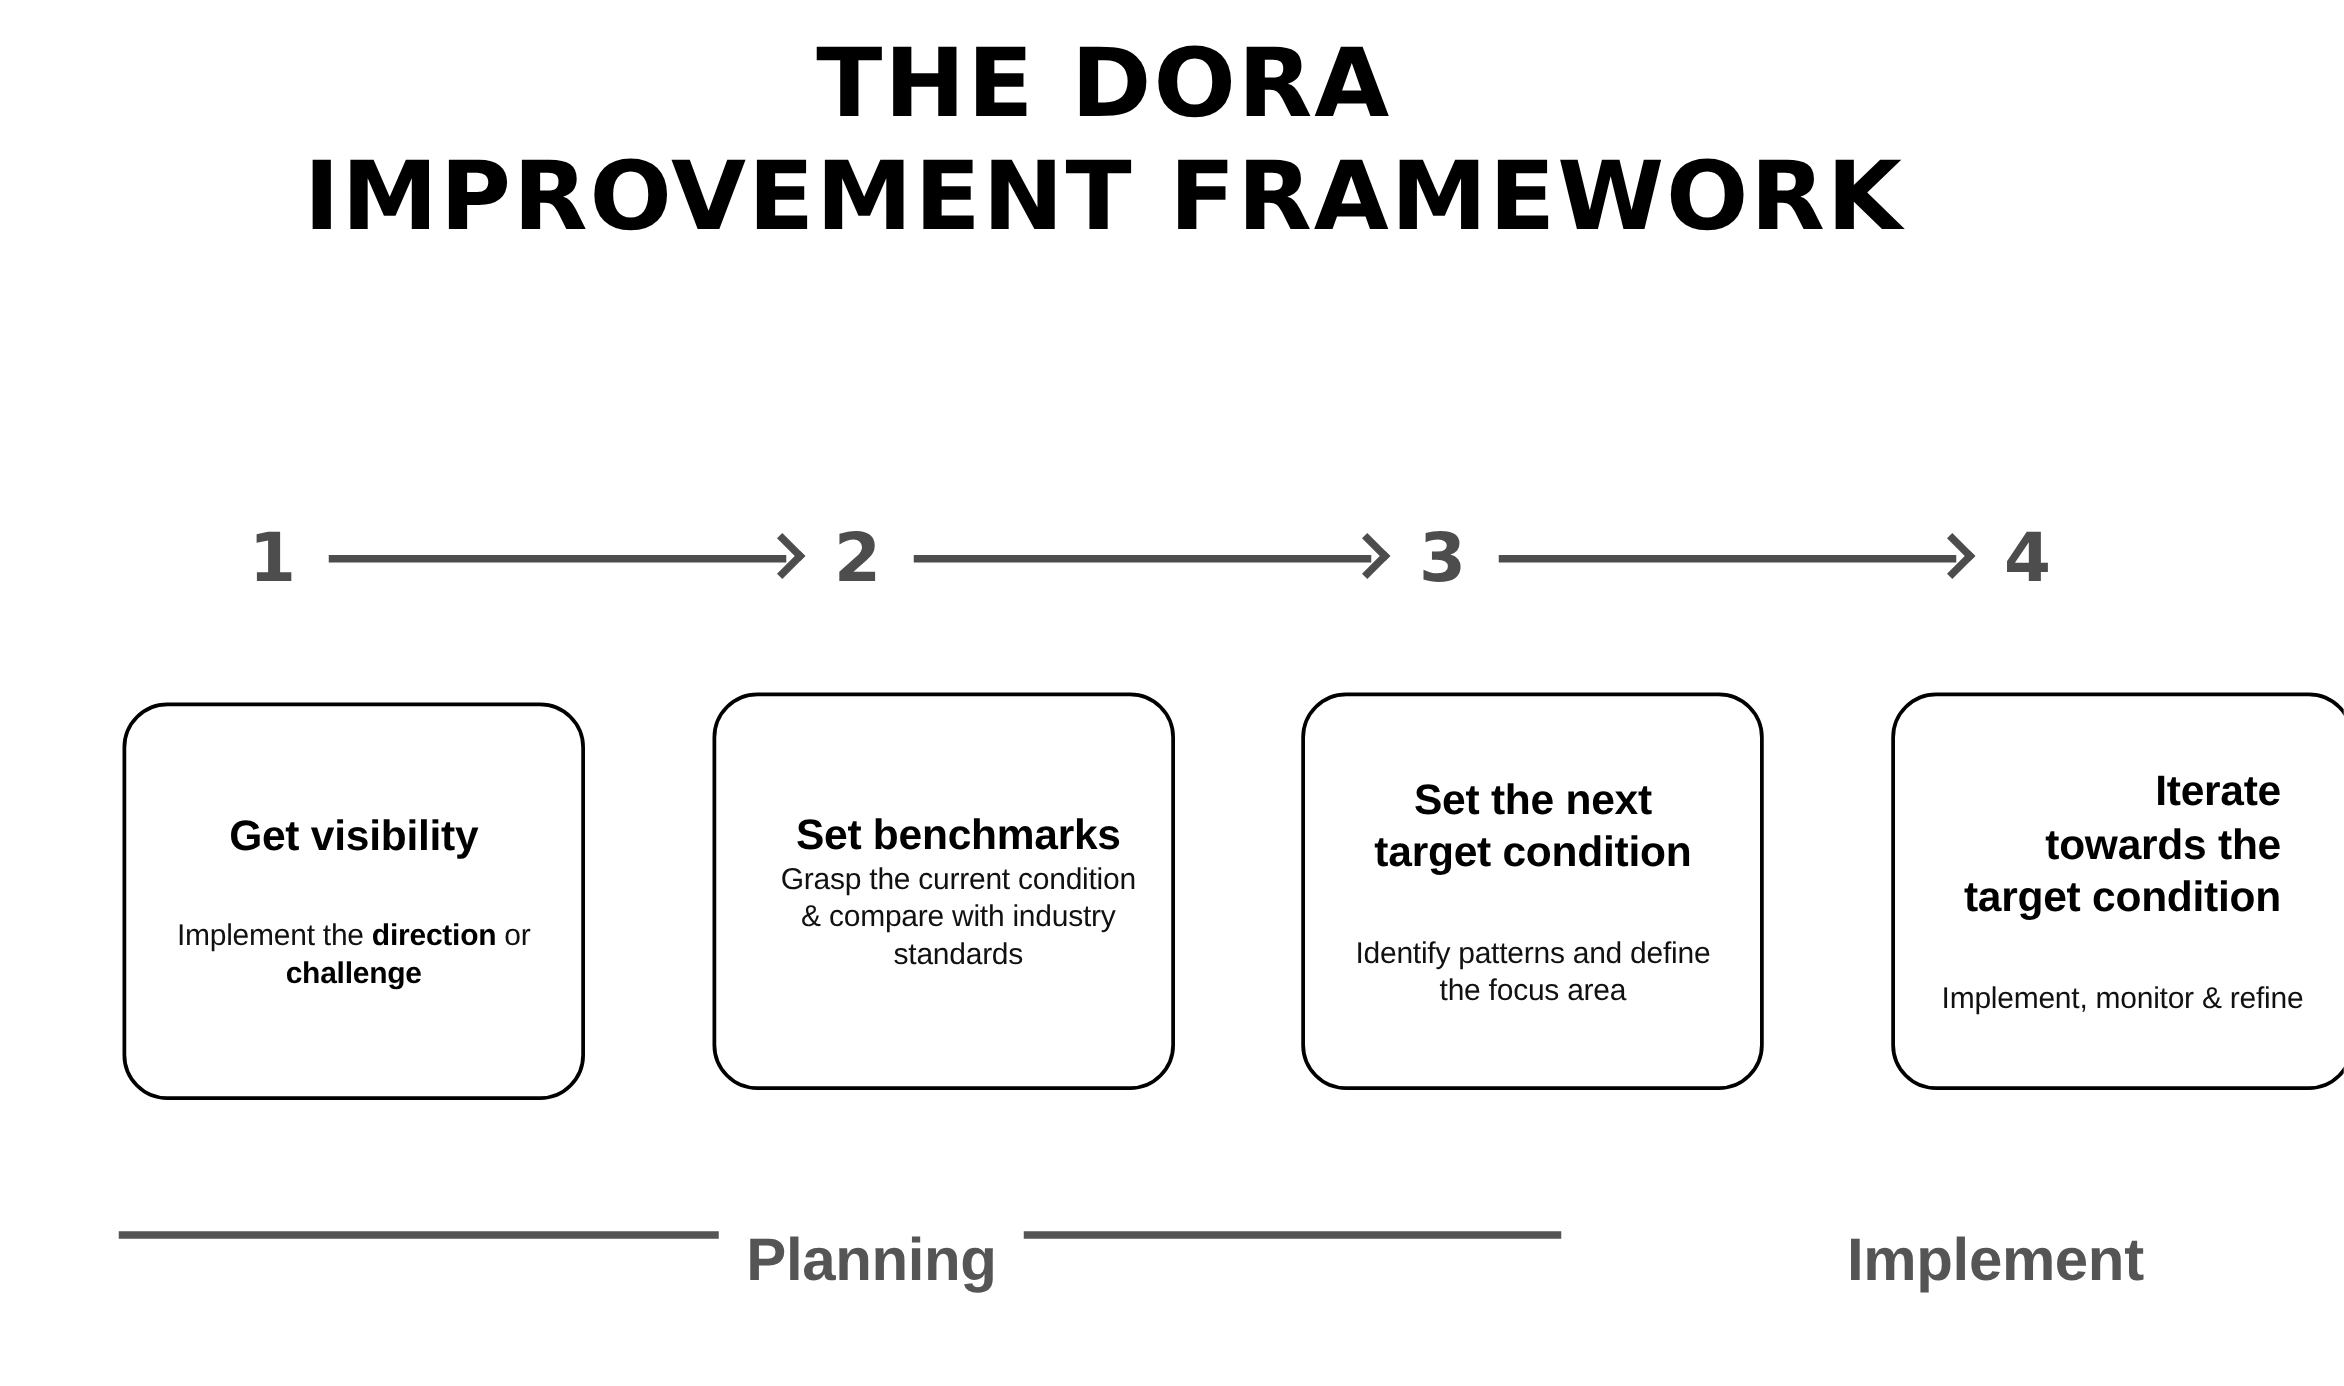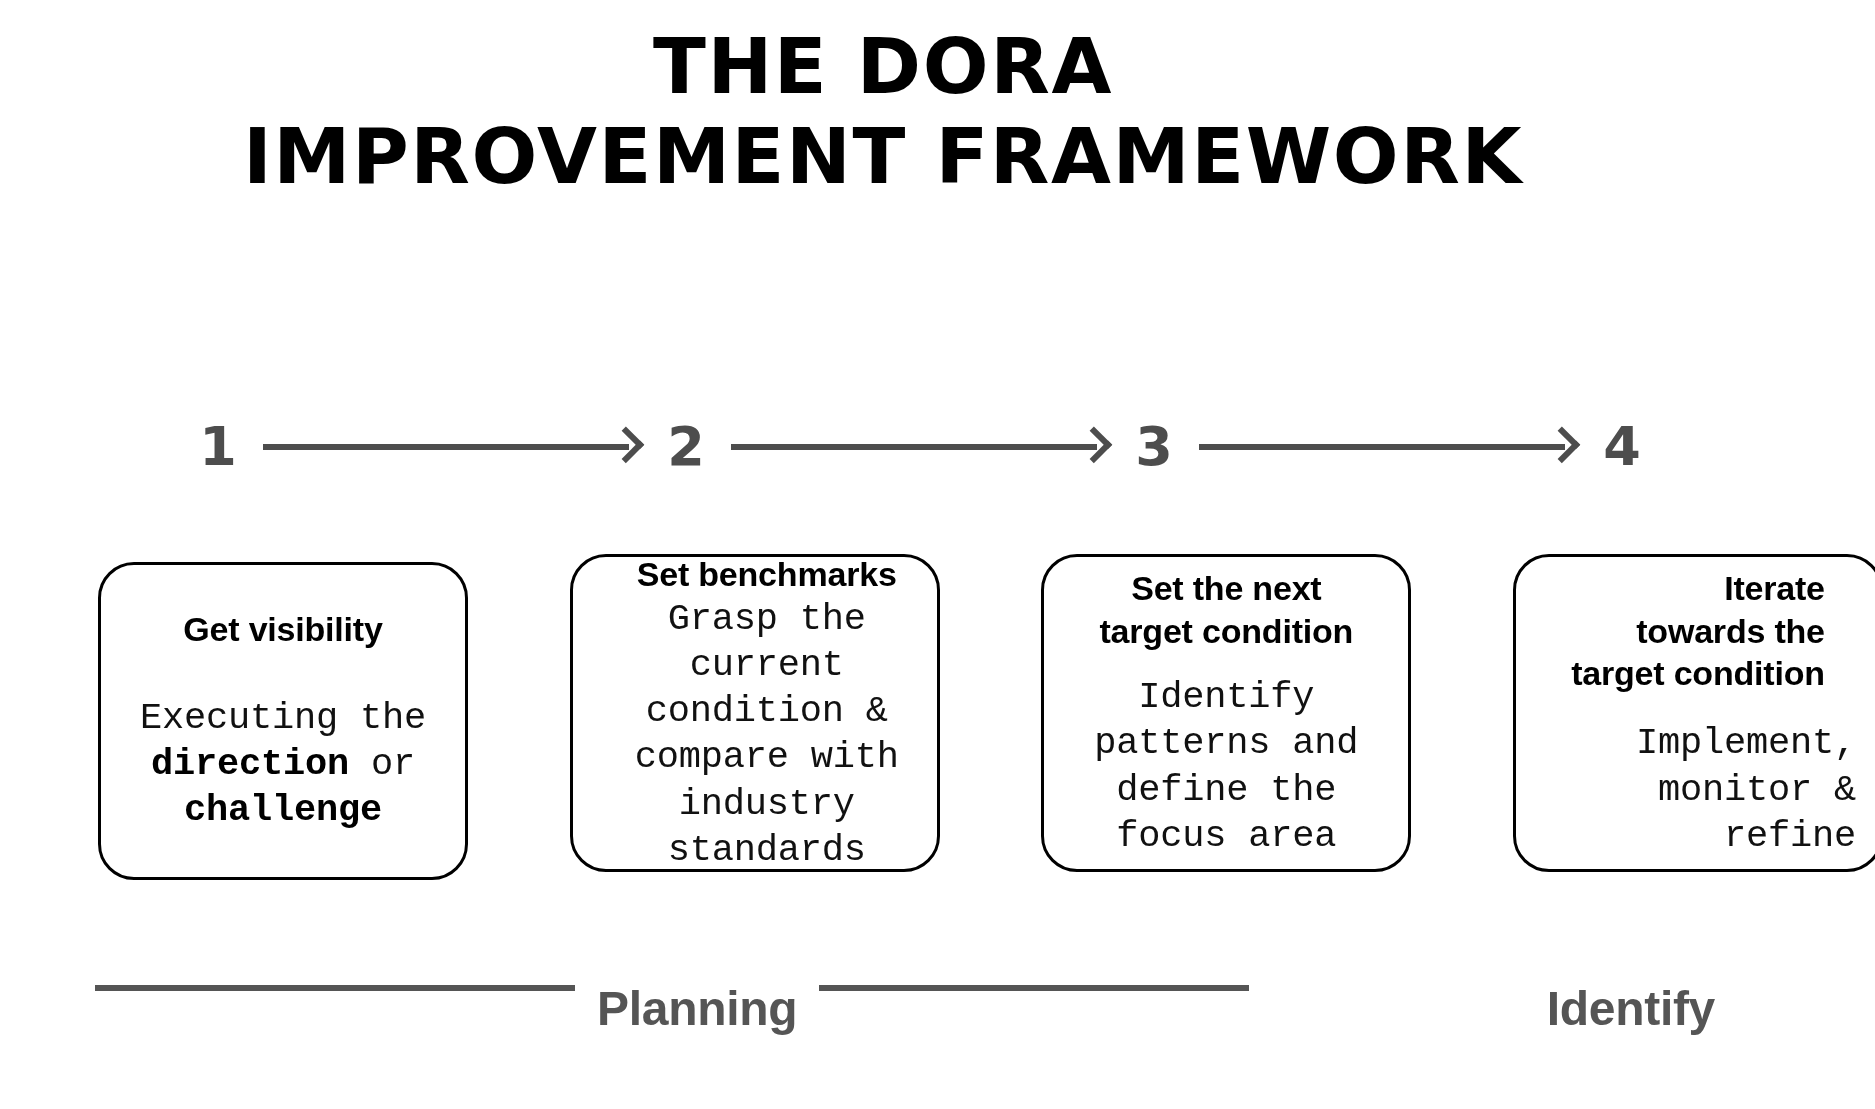--- a/index.html
+++ b/index.html
@@ -125,23 +125,23 @@
 
   .card-title {
     font-family: "Liberation Sans", sans-serif;
     font-weight: 700;
     font-size: 34px;
     line-height: 1.25;
     color: #000000;
     letter-spacing: -0.2px;
   }
   .card-body {
-    font-family: Liberation Mono, monospace;
+    font-family: Liberation Sans, sans-serif;
     font-weight: 300;
-    font-size: 37px;
+    font-size: 24px;
     line-height: 1.25;
     color: #111111;
     letter-spacing: -0.2px;
   }
   .card-body b { font-weight: 700; color: #000000; }
   .gap-lg { height: 44px; }
   .gap-sm { height: 0px; }
 
   
   .phase-bar {
@@ -201,21 +201,21 @@
     <span class="head"></span>
   </span>
   <span class="step-number">4</span>
 </div>
 
 <div class="cards">
 
   <div class="card card-1">
     <div class="card-title">Get visibility</div>
     <div class="gap-lg"></div>
-    <div class="card-body"><span>Executing the </span><b>direction</b><span> or </span><b>challenge</b></div>
+    <div class="card-body"><span>Implement the </span><b>direction</b><span> or </span><b>challenge</b></div>
   </div>
 
   <div class="card card-2">
     <div class="card-title">Set benchmarks</div>
     <div class="gap-sm"></div>
     <div class="card-body">Grasp the current condition &amp; compare with industry standards</div>
   </div>
 
   <div class="card card-3">
     <div class="card-title">
@@ -236,14 +236,14 @@
     <div class="card-body">Implement, monitor &amp; refine</div>
   </div>
 
 </div>
 
 <div class="phase-bar">
   <div class="phase-line phase-line-left"></div>
   <div class="phase-label">Planning</div>
   <div class="phase-line phase-line-right"></div>
   <div class="phase-spacer"></div>
-  <div class="phase-label phase-label-executing">Identify</div>
+  <div class="phase-label phase-label-executing">Implement</div>
 </div>
 
 </body></html>

